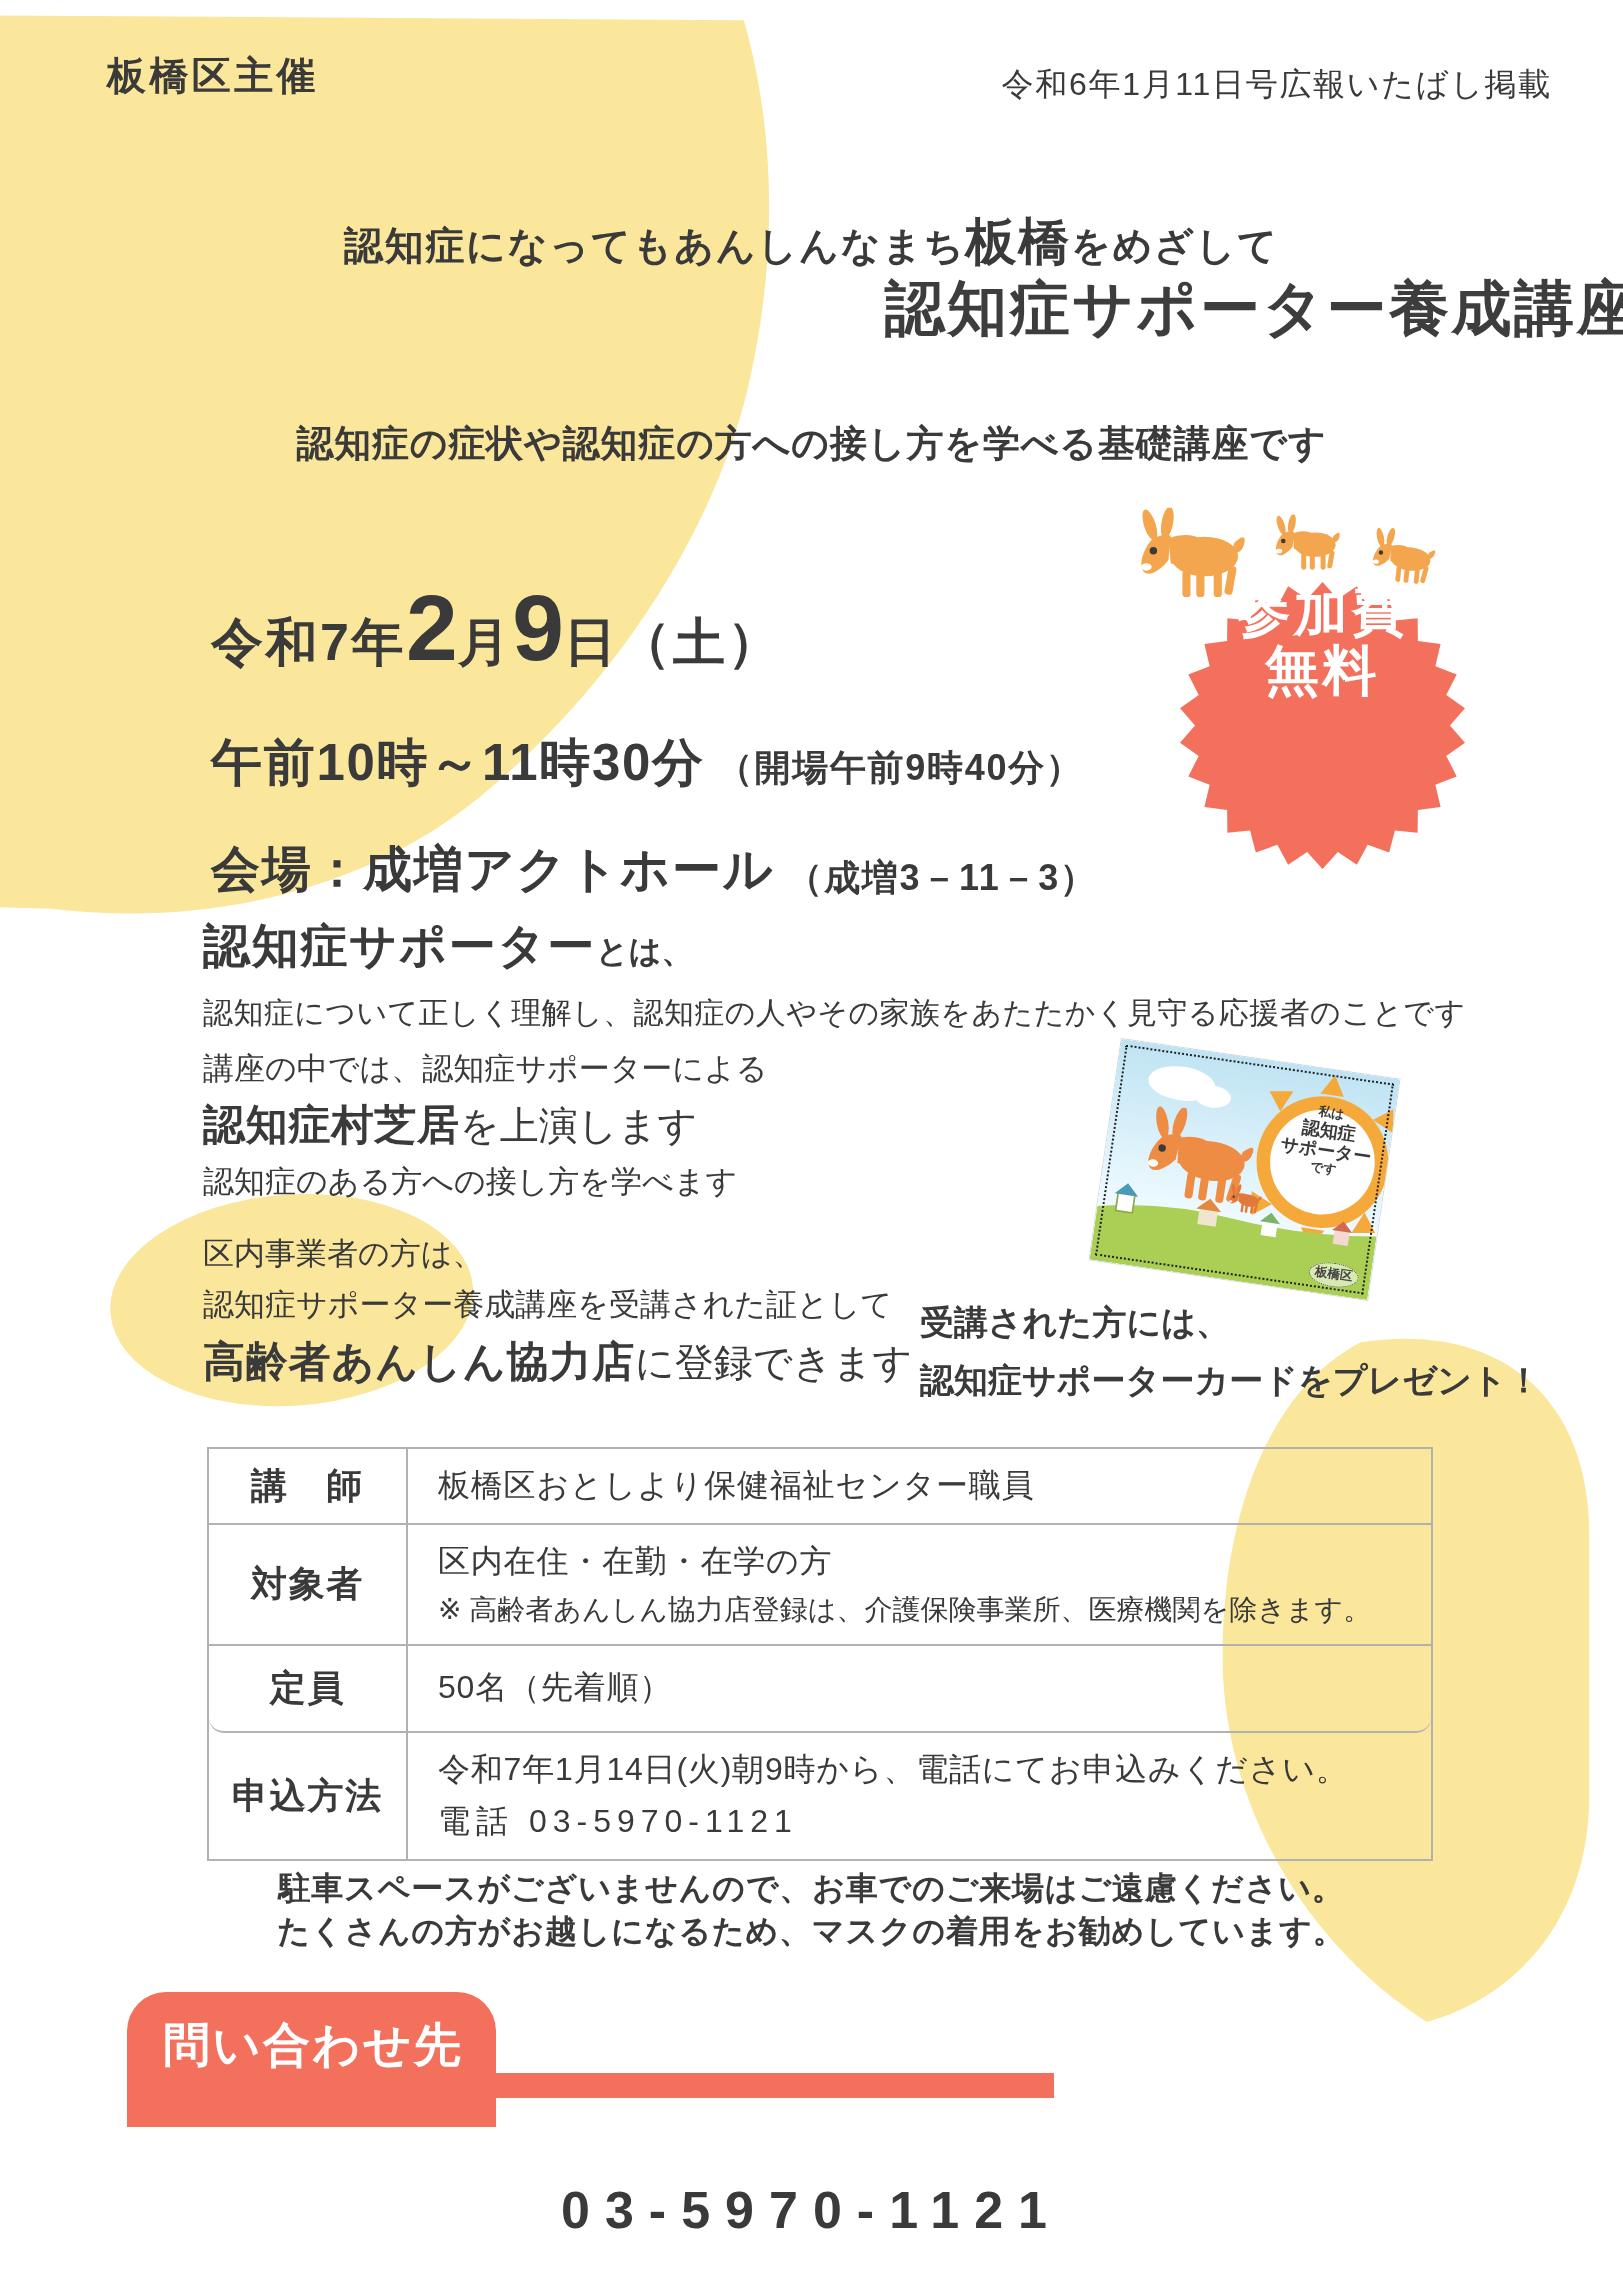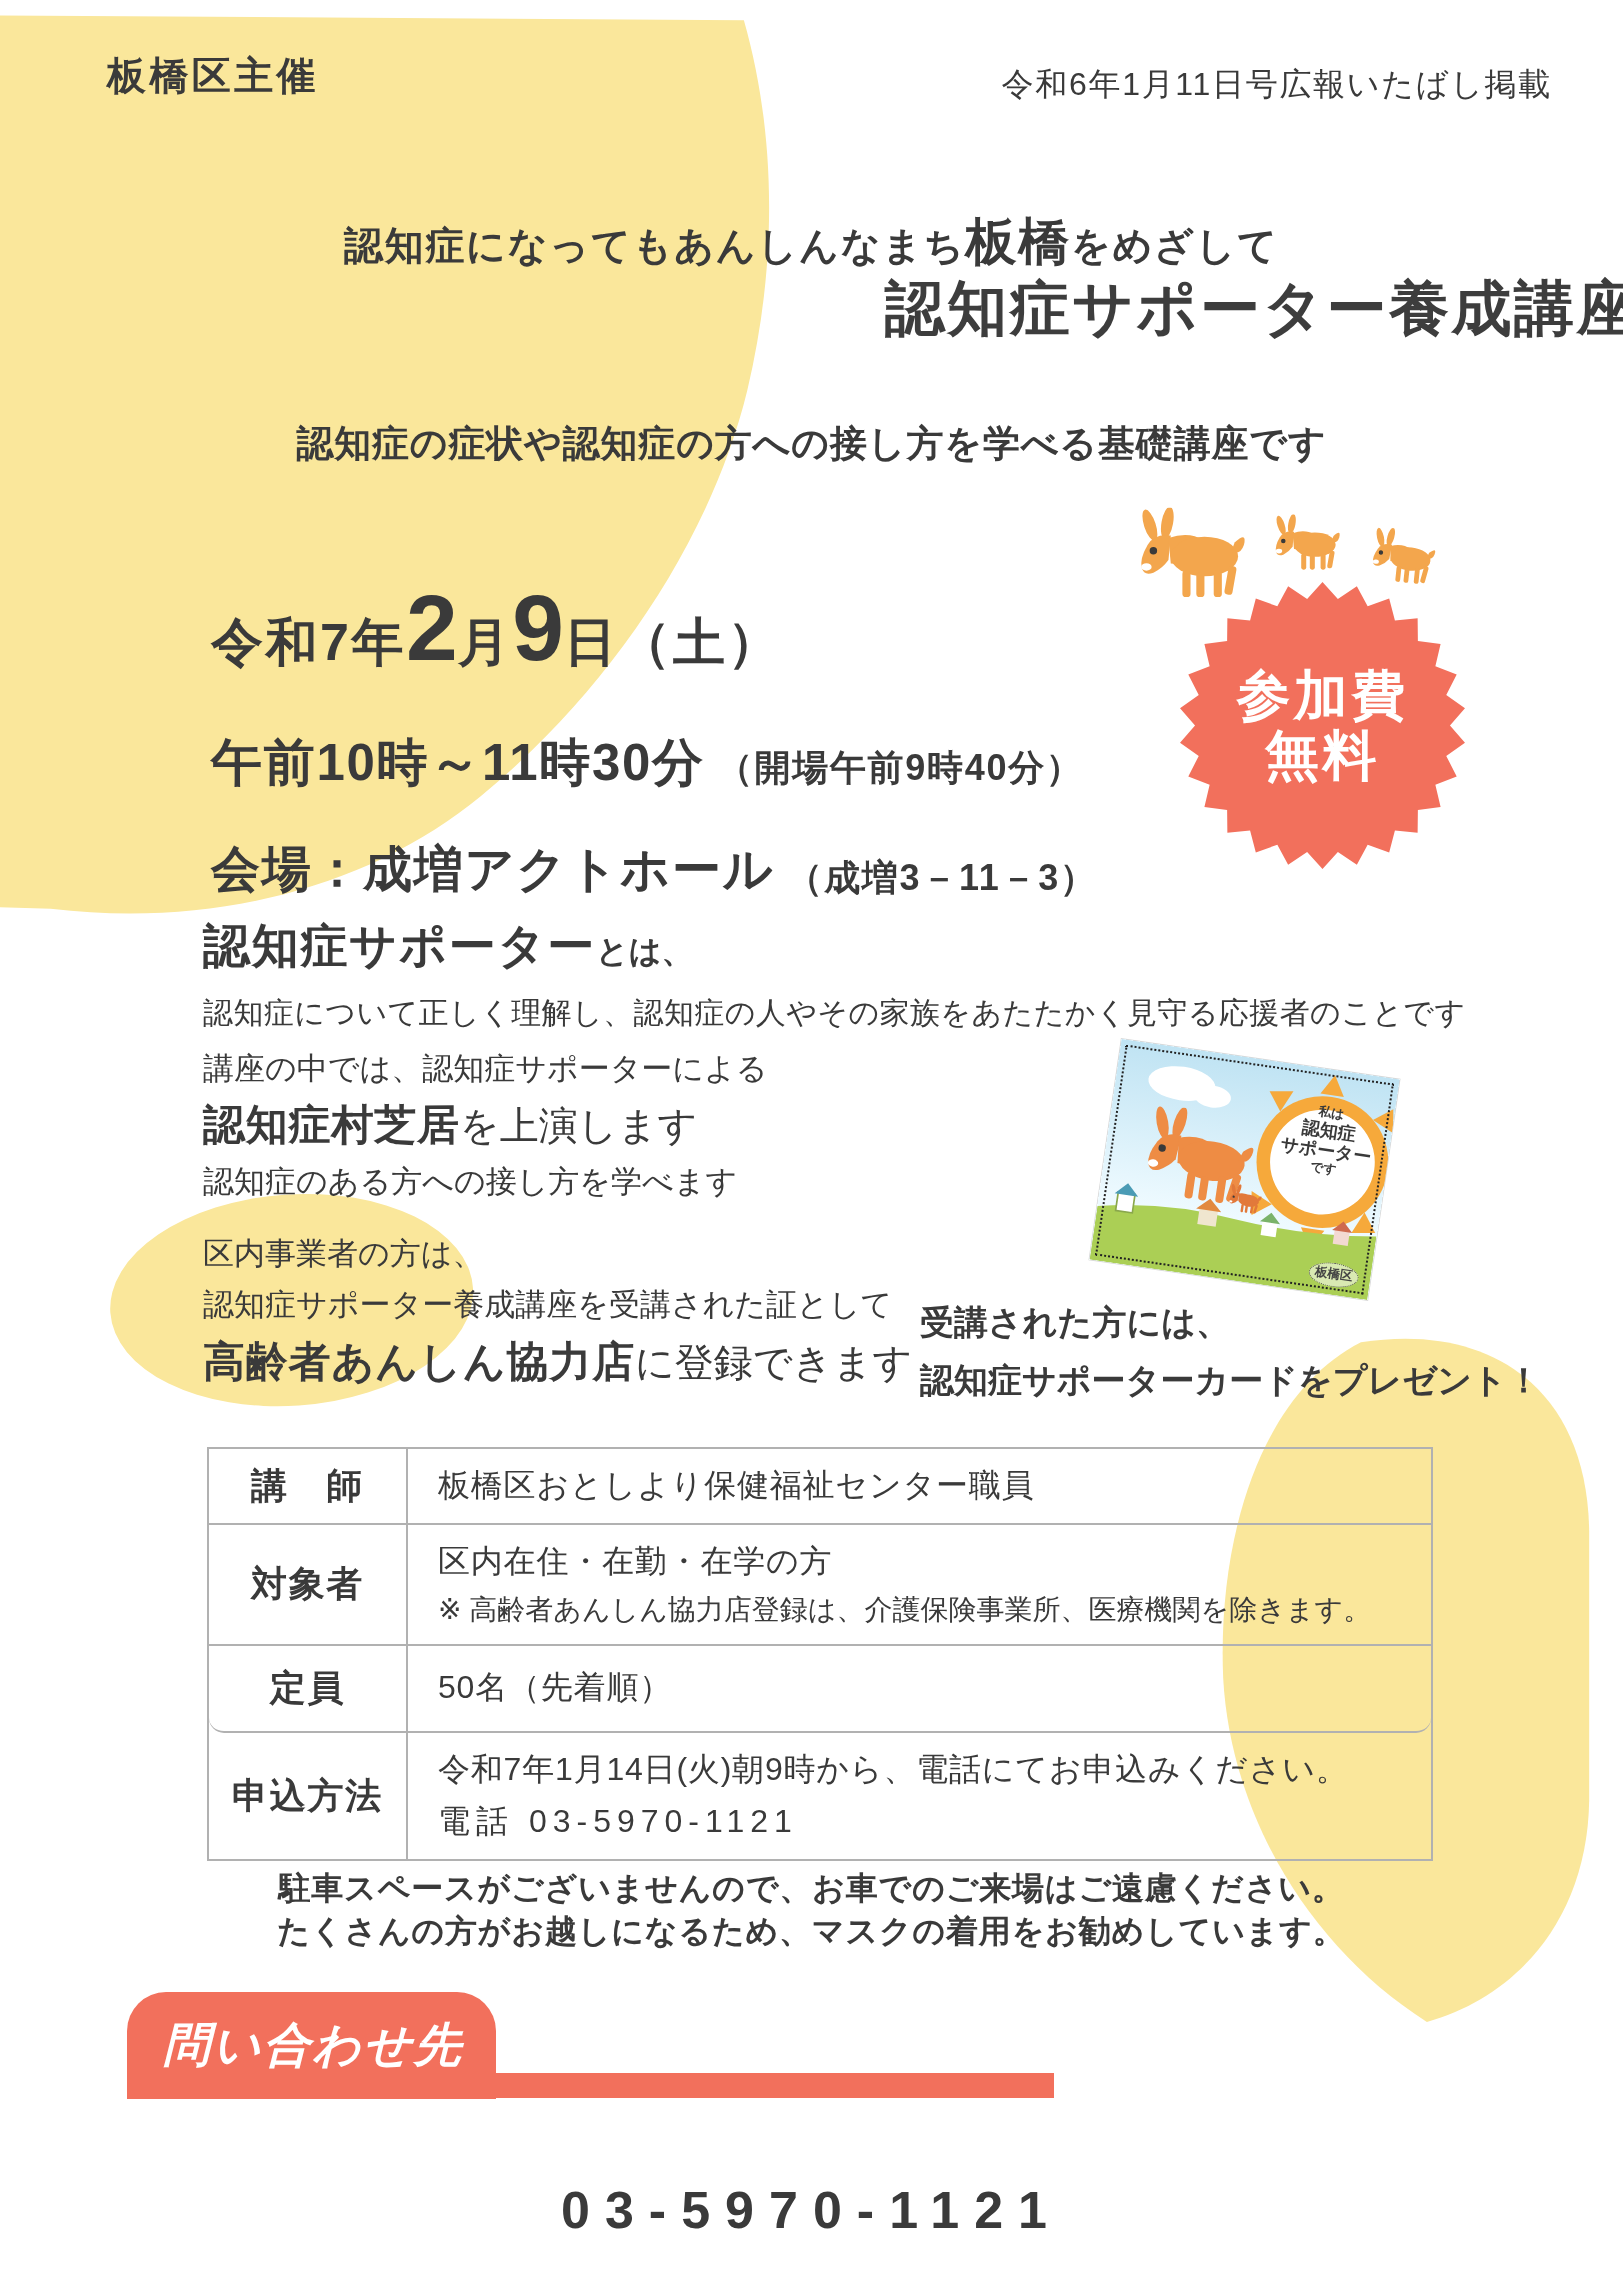--- a/index.html
+++ b/index.html
@@ -27,21 +27,21 @@
   .dateline .big{font-size:93px;line-height:1;font-weight:700;letter-spacing:0;}
   .timeline{left:211px;top:729px;display:flex;align-items:baseline;font-size:51px;font-weight:700;letter-spacing:1.7px;}
   .timeline .paren,.venueline .paren{font-size:36px;font-weight:700;margin-left:12px;}
   .venueline{left:211px;top:837px;display:flex;align-items:flex-end;font-size:49px;font-weight:700;letter-spacing:1.7px;}
 
   
   .donkeys{left:1124px;top:501px;width:355px;height:211px;}
   .badge{left:1179px;top:582px;width:287px;height:287px;}
   .badge svg{position:absolute;left:0;top:0;}
   .badge .lines{position:absolute;left:0;top:0;width:100%;height:100%;
-    display:flex;flex-direction:column;justify-content:center;align-items:center;}
+    display:flex;flex-direction:column;justify-content:flex-start;align-items:center;}
   .badge .lines div{color:#fff;font-size:54px;font-weight:700;letter-spacing:3.4px;line-height:1.1;}
 
   
   .sec-about{left:203px;top:915px;}
   .term{font-size:47px;font-weight:800;letter-spacing:1.7px;}
   .term-suffix{font-size:32px;font-weight:600;}
   .sec-about .desc{margin-top:15px;font-size:30px;font-weight:500;letter-spacing:0.4px;}
   .sec-program{left:203px;top:1048px;}
   .sec-program .l1{font-size:31px;font-weight:500;}
   .sec-program .l2{margin-top:6.8px;}
@@ -74,22 +74,22 @@
   .cell-content{flex:1;padding:15px 8.5px 15px 30px;display:flex;flex-direction:column;justify-content:center;}
   .cell-content .main{font-size:32px;font-weight:500;letter-spacing:0.8px;}
   .cell-content .note{font-size:28px;font-weight:500;margin-top:6.8px;}
   .cell-content .phone2{font-size:32px;font-weight:500;letter-spacing:6px;margin-top:8.5px;}
   .r1{min-height:73px;} .r2{min-height:110px;} .r3{min-height:85px;border-radius:15px;} .r4{min-height:123px;}
 
   
   .notes{left:0;top:1867px;width:100%;text-align:center;font-size:32px;font-weight:600;line-height:1.35;letter-spacing:0.8px;}
 
   
-  .contact-tab{left:127px;top:1992px;width:369px;height:107px;background:var(--coral,#f2705c);
-    border-radius:39px 39px 0 0;font-style:italic;}
+  .contact-tab{left:127px;top:1992px;width:369px;height:135px;background:var(--coral,#f2705c);
+    border-radius:39px 39px 0 0;}
   .contact-tab .label{position:absolute;left:36px;top:22px;color:#fff;font-size:47px;font-weight:700;letter-spacing:2.5px;}
   .contact-bar{left:127px;top:2073px;width:927px;height:25px;background:var(--coral,#f2705c);}
   .contact-org{left:0;top:2110px;width:100%;text-align:center;font-size:42px;font-weight:800;letter-spacing:1.7px;}
   .contact-phone{left:0;top:2180px;width:100%;text-align:center;font-size:52px;font-weight:700;letter-spacing:15px;}
 </style>
 </head>
 <body>
 
 <div class="page">
 

